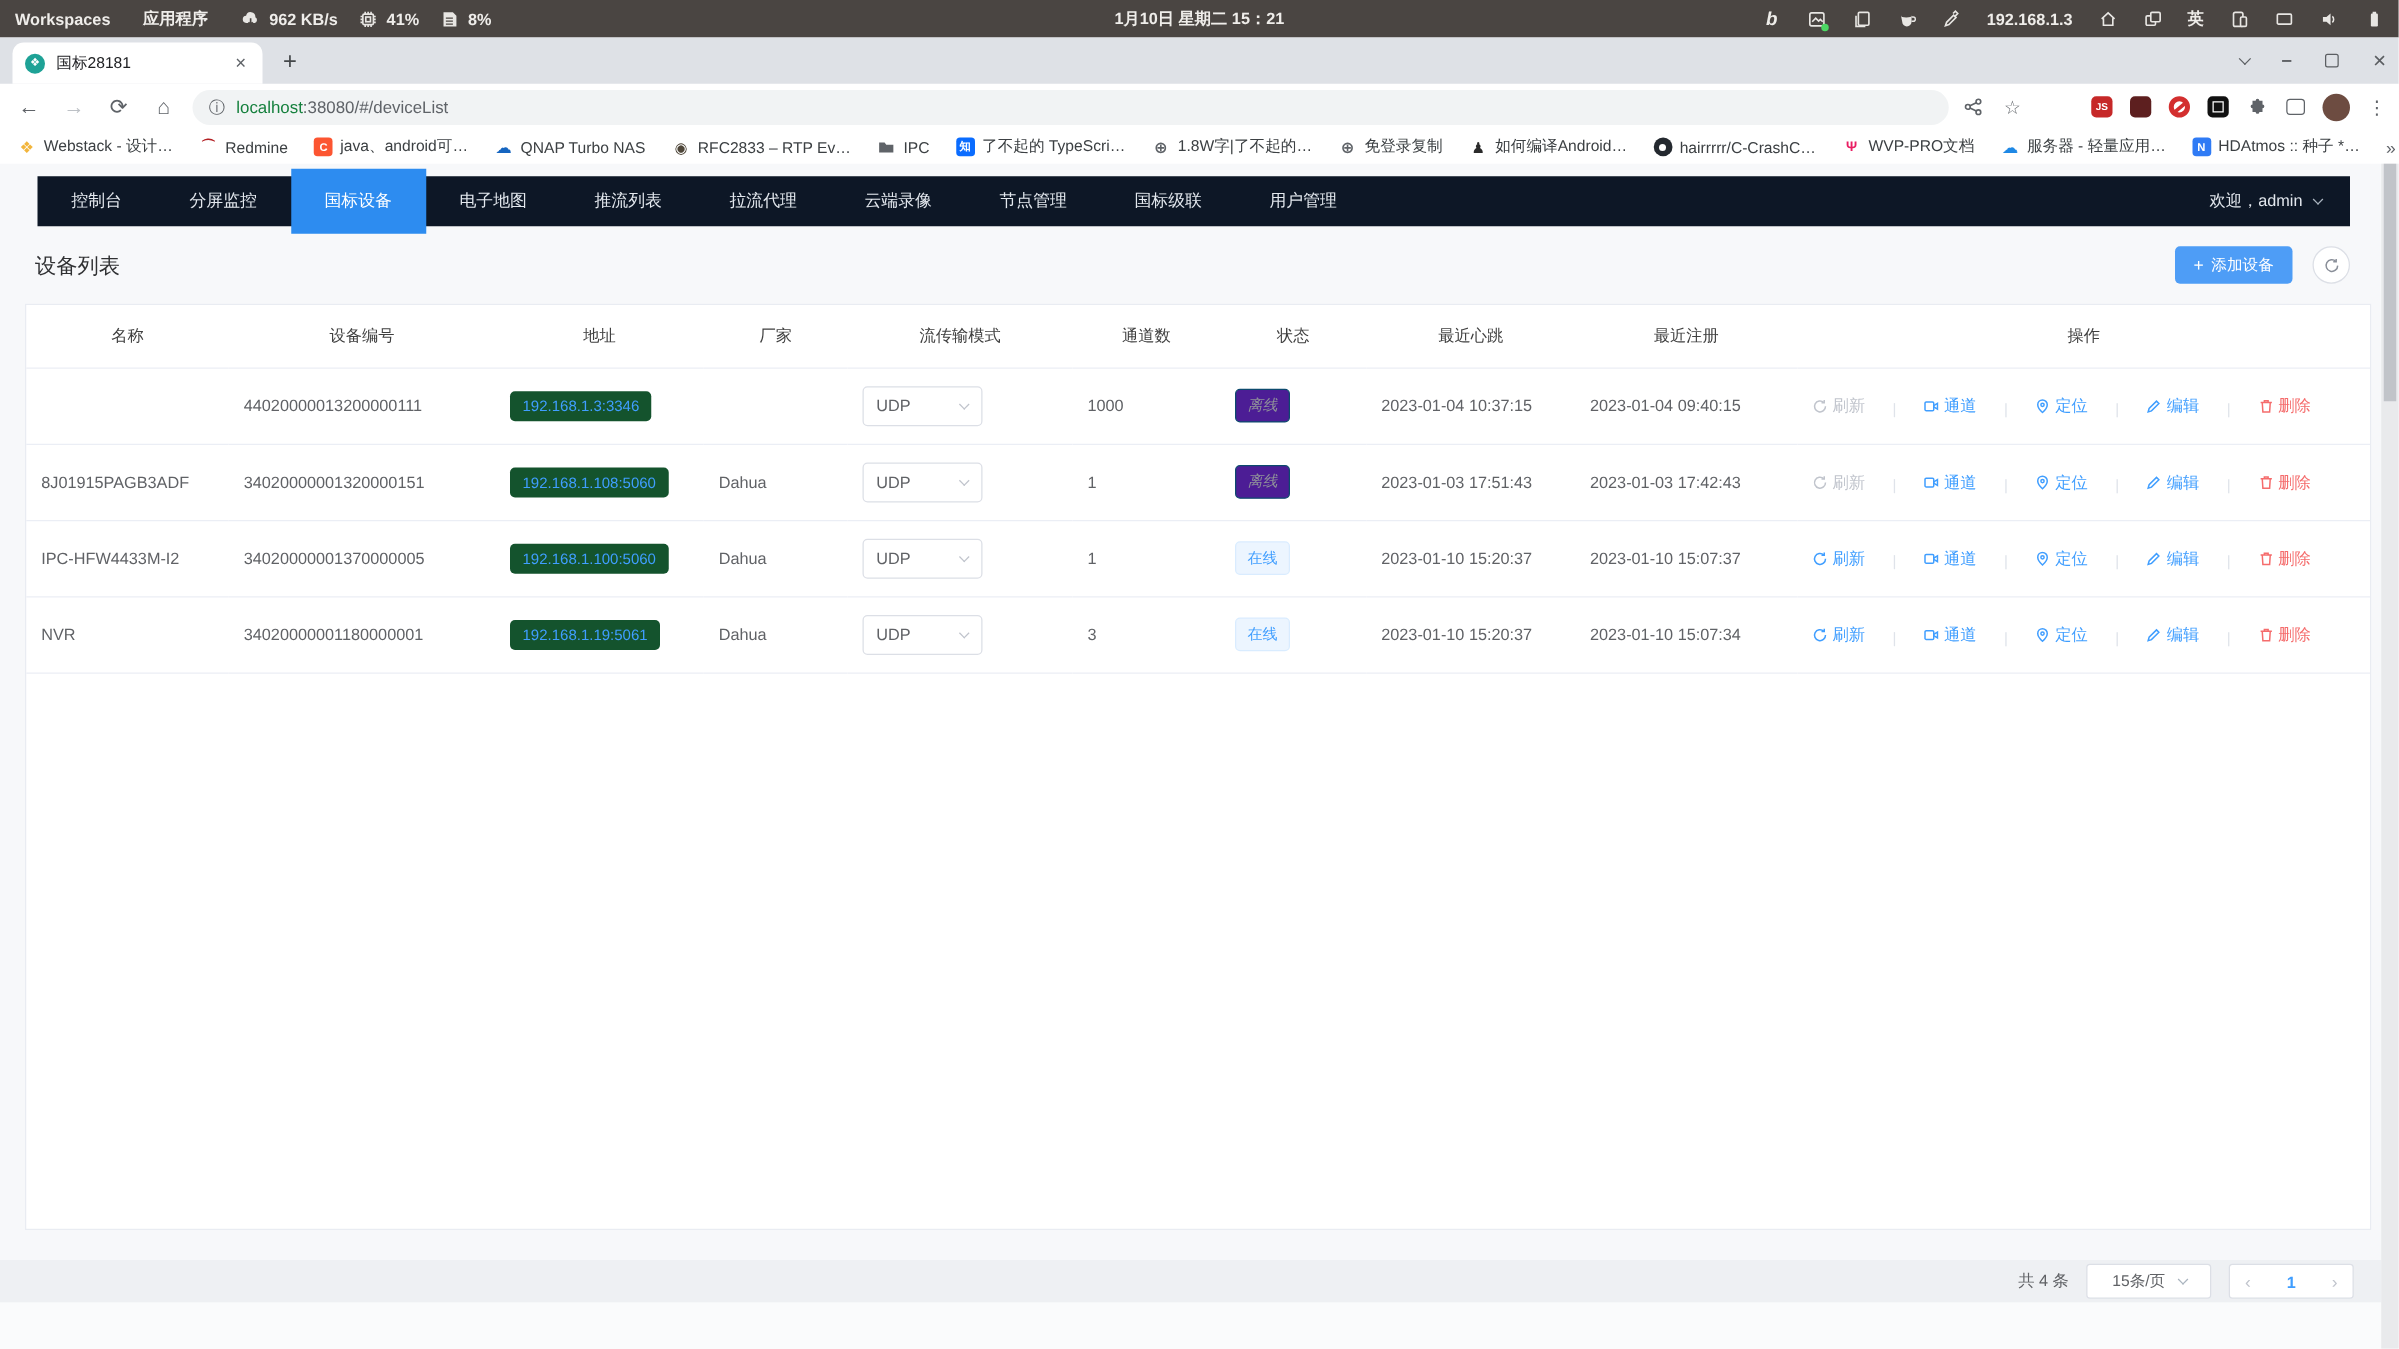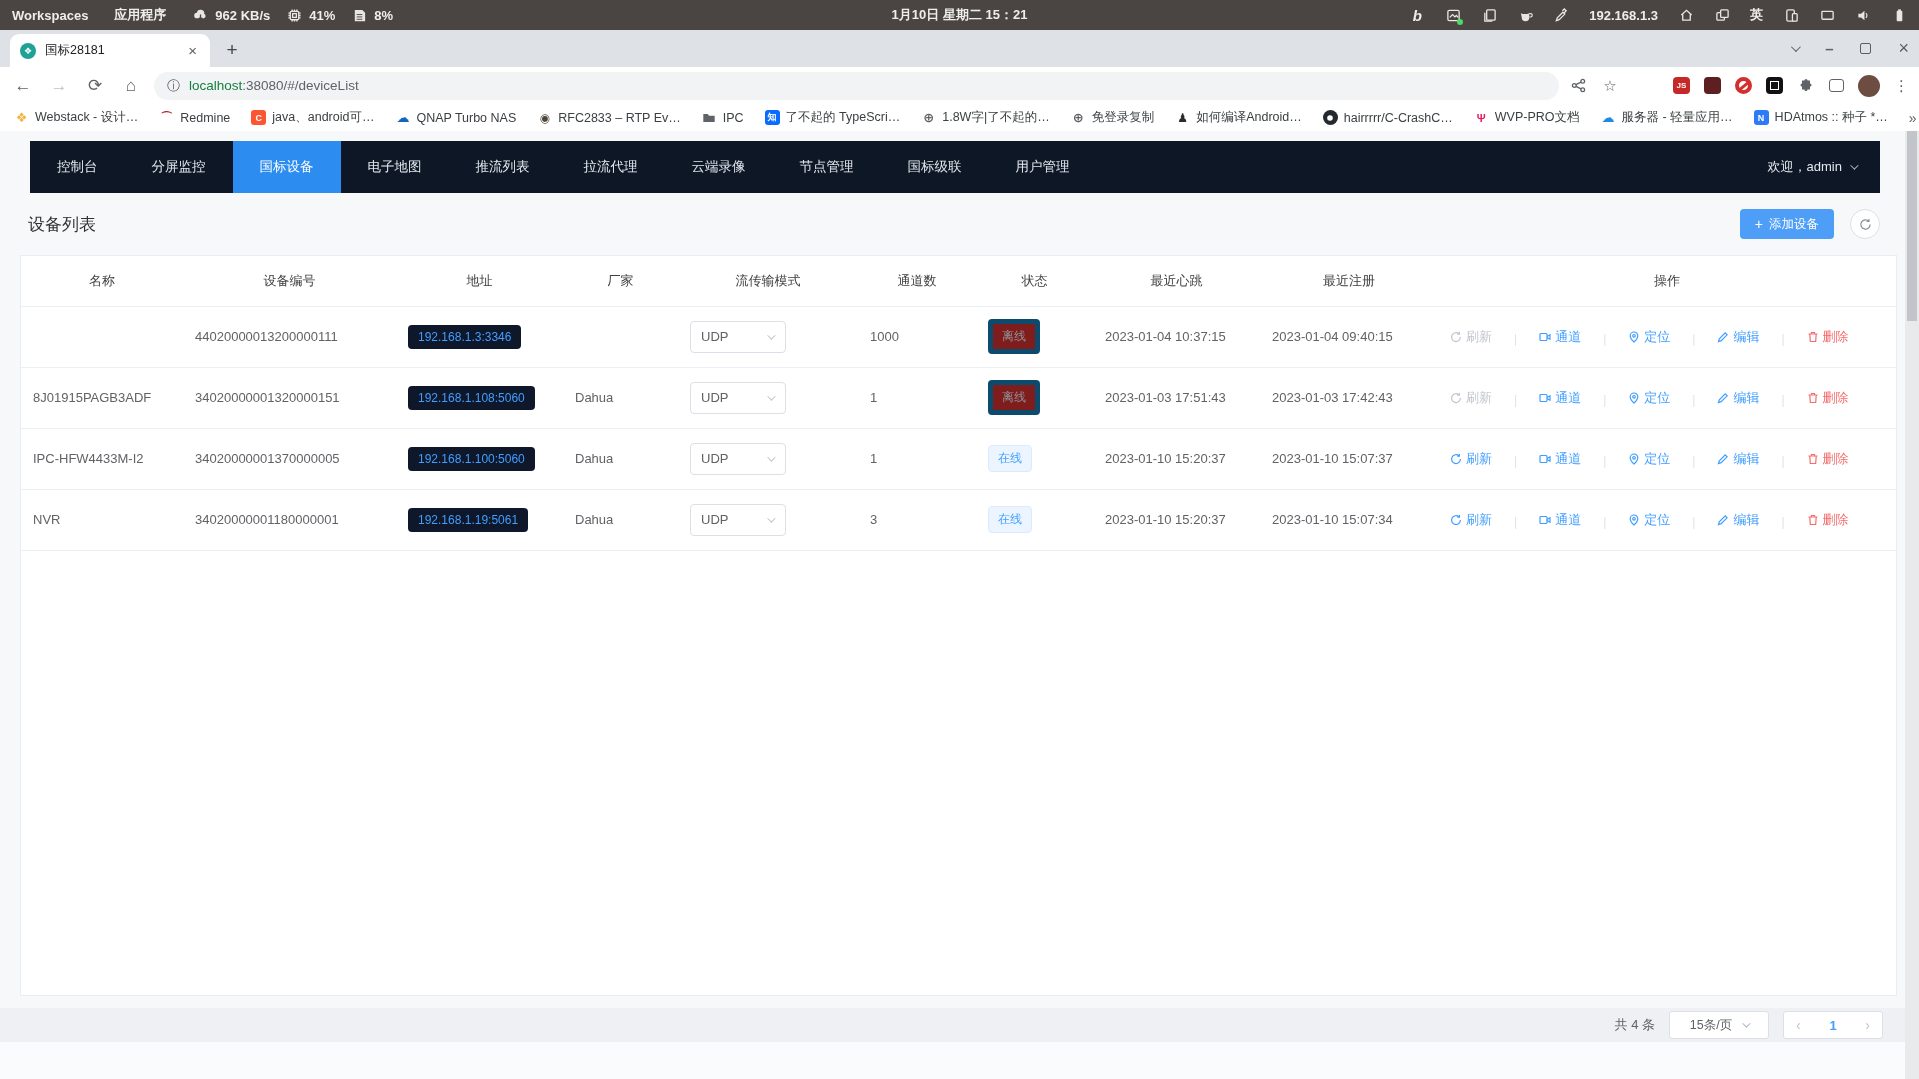--- a/index.html
+++ b/index.html
@@ -68,43 +68,43 @@
   .ic-globe { color:#5f6368; font-size:13px; }
   .ic-github { background:#24292f; border-radius:50%; }
   .ic-wvp { color:#e91e63; font-weight:900; font-size:11px; }
   .bm-more { margin-left:auto; color:#5f6368; font-size:14px; }
 
   
   .app { height:948px; background:#f7f8fa; position:relative; padding-top:10px; }
   .vscrollbar { position:absolute; top:0; right:0; width:14px; height:100%; background:#e9eaec; z-index:5; }
   .vscroll-thumb { position:absolute; top:0; left:2px; width:10px; height:190px; background:#c1c4c9; }
 
-  .topnav { margin:0 39px 0 30px; height:52px; background:#0d1726; display:flex; align-items:center; }
+  .topnav { margin:0 39px 0 30px; height:40px; background:#0d1726; display:flex; align-items:center; }
   .nav-item { height:52px; line-height:52px; padding:0 27px; font-size:13.5px; color:#e3e8ee; cursor:pointer; }
   .nav-item.active { background:#2d8cf0; color:#fff; }
   .nav-right { margin-left:auto; display:flex; align-items:center; gap:8px; color:#e3e8ee; font-size:13px; padding-right:24px; }
   .chev-sm { width:6px; height:6px; border-right:1.4px solid #aab4bf; border-bottom:1.4px solid #aab4bf; transform:rotate(45deg) translateY(-2px); display:inline-block; }
 
   .page-head { height:62px; display:flex; align-items:center; padding:0 39px 0 28px; }
   .page-title { font-size:17px; font-weight:400; color:#303133; }
   .head-right { margin-left:auto; display:flex; align-items:center; gap:16px; }
   .btn-add { height:30px; background:#4e9df6; color:#fff; font-size:12.5px; border:none; border-radius:4px; padding:0 15px; display:flex; align-items:center; gap:6px; cursor:pointer; }
   .btn-add .plus { font-size:14px; }
   .btn-refresh-circle { width:30px; height:30px; border-radius:50%; border:1px solid #dcdfe6; background:#fff; color:#8a8f99; display:flex; align-items:center; justify-content:center; cursor:pointer; }
   .btn-refresh-circle svg { width:13px; height:13px; stroke:#8a8f99; fill:none; stroke-width:1.3; }
 
   .card { margin:0 22px 0 20px; background:#fff; border:1px solid #e9ecf2; height:741px; }
   table.devtable { width:100%; border-collapse:collapse; table-layout:fixed; font-size:13px; }
   .devtable th { height:50px; text-align:center; color:#404040; font-weight:400; padding:0 12px; border-bottom:1px solid #ebeef5; }
   .devtable td { height:61px; color:#606266; padding:6px 12px; border-bottom:1px solid #ebeef5; }
-  .addr-tag { display:inline-block; background:#0f172a; color:#409eff; font-size:12px; border-radius:4px; padding:5px 10px; }
+  .addr-tag { display:inline-block; background:#14532d; color:#409eff; font-size:12px; border-radius:4px; padding:5px 10px; }
   .sel { width:96px; height:32px; border:1px solid #dcdfe6; border-radius:4px; background:#fff; display:inline-flex; align-items:center; padding:0 10px; color:#606266; font-size:13px; position:relative; cursor:pointer; }
   .sel .chev-sm { position:absolute; right:12px; border-color:#c0c4cc; }
   .tag { display:inline-block; min-width:40px; text-align:center; font-size:12px; border-radius:4px; padding:4px 9px; }
-  .tag-off { background:#7f1d1d; border:5px solid #0c4a6e; color:#909399; }
+  .tag-off { background:#4c1d95; border:1px solid #0c4a6e; color:#909399;font-style:italic; }
   .tag-on { background:#ecf5ff; border:1px solid #d9ecff; color:#409eff; }
   .ops { display:flex; align-items:flex-end; gap:22px; white-space:nowrap; }
   .op { display:inline-flex; align-items:center; gap:4px; color:#409eff; font-size:13px; cursor:pointer; text-decoration:none; }
   .op svg { width:12px; height:12px; stroke:currentColor; fill:none; stroke-width:1.2; }
   .op.disabled { color:#c0c4cc; cursor:not-allowed; }
   .op.danger { color:#f56c6c; }
   .op-sep { color:#dfe3ea; font-size:12px; }
 
   .foot { position:absolute; left:0; right:14px; top:877px; height:34px; background:#eef0f3; display:flex; align-items:center; justify-content:flex-end; gap:14px; padding-right:22px; font-size:13px; color:#606266; }
   .psel { width:100px; height:28px; background:#fff; border:1px solid #dcdfe6; border-radius:3px; display:inline-flex; align-items:center; justify-content:center; gap:10px; color:#606266; font-size:12.5px; position:relative; cursor:pointer; }

